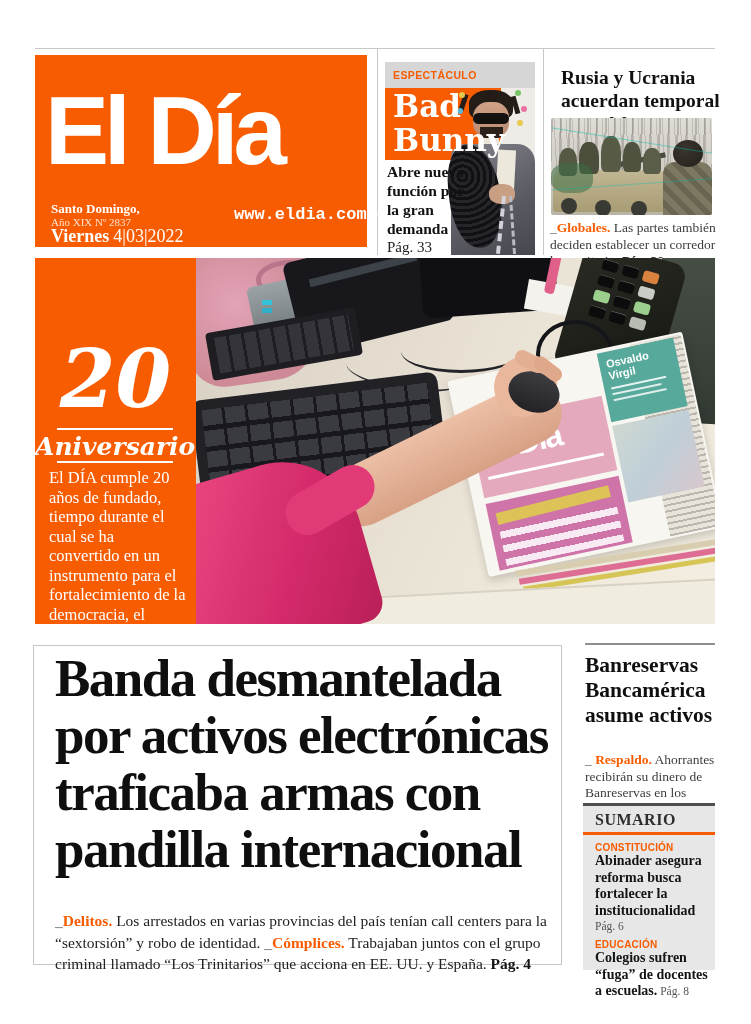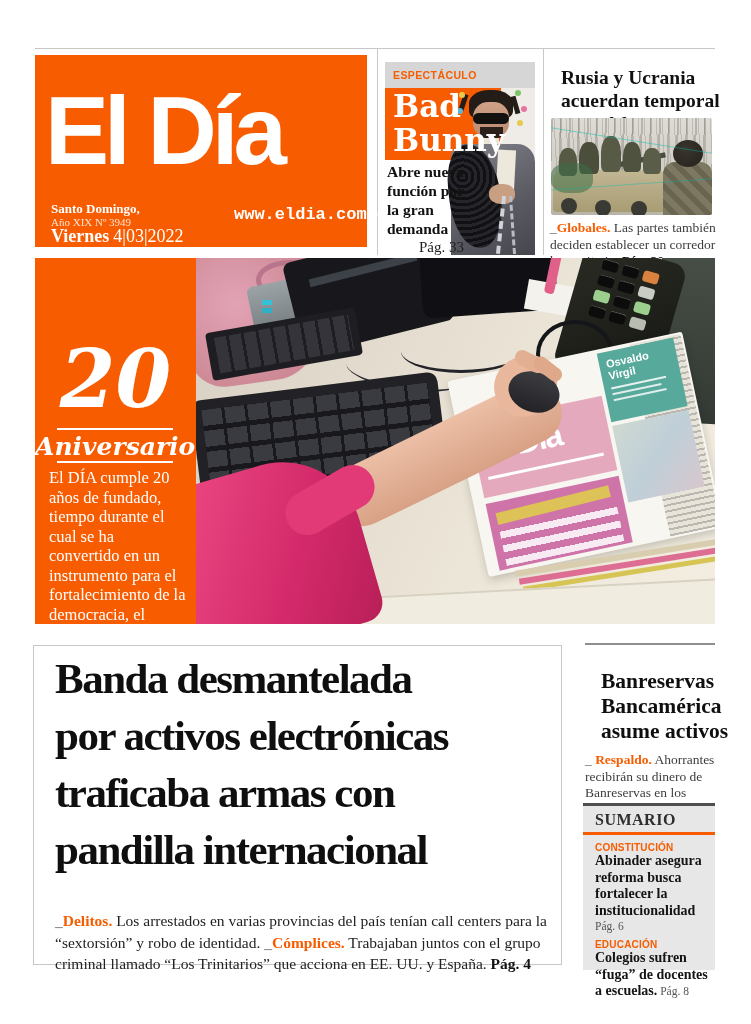--- a/index.html
+++ b/index.html
@@ -23,21 +23,21 @@
   
   .esp{position:absolute;left:385px;top:62px;width:150px;height:193px;}
   .esp-band{position:absolute;left:0;top:0;width:150px;height:26px;background:#d6d6d6;}
   .esp-kicker{position:absolute;left:8px;top:7px;color:#f85c00;font-family:"Liberation Sans",sans-serif;
               font-weight:bold;font-size:10.5px;letter-spacing:.4px;}
   .esp-orange{position:absolute;left:0;top:26px;width:150px;height:72px;background:#f85c00;}
   .esp-pbg{position:absolute;left:116px;top:26px;width:34px;height:72px;background:#efece7;}
   .esp-t1{position:absolute;left:8px;top:27px;color:#fff;font-family:"DejaVu Serif",serif;font-weight:bold;font-size:31px;line-height:34px;z-index:3;}
   .esp-t2{position:absolute;left:8px;top:61px;color:#fff;font-family:"DejaVu Serif",serif;font-weight:bold;font-size:31px;line-height:34px;z-index:3;}
   .esp-dek{position:absolute;left:2px;top:100px;width:86px;font-weight:bold;font-size:15.5px;line-height:19px;color:#111;z-index:4;}
-  .esp-page{position:absolute;left:2px;top:177px;font-size:15px;color:#222;z-index:4;margin-left:32px;}
+  .esp-page{position:absolute;left:2px;top:177px;font-size:15px;color:#222;z-index:4;}
   .bb{position:absolute;left:62px;top:30px;width:90px;height:163px;}
 
   
   .uk{position:absolute;left:550px;top:55px;width:165px;height:203px;}
   .uk-head{position:absolute;left:0;top:0;width:165px;font-weight:bold;font-size:19.5px;line-height:23px;color:#111;}
   .uk-photo{position:absolute;left:1px;top:63px;width:161px;height:97px;overflow:hidden;border-radius:2px;}
   .uk-cap{position:absolute;left:0;top:165px;width:166px;font-size:13.5px;line-height:16.5px;color:#3d3d3d;}
   .tag{color:#f85c00;font-weight:bold;}
   .dash{color:#8a8a8a;font-weight:bold;}
   .pgref{color:#111;font-weight:bold;}
@@ -50,21 +50,21 @@
   .an-label{position:absolute;left:0;top:174px;width:141px;text-align:left;
             font-family:"DejaVu Serif",serif;font-style:italic;font-weight:bold;font-size:25px;}
   .an-body{position:absolute;left:14px;top:210px;width:138px;font-size:16.5px;line-height:19.5px;}
 
   
   .fphoto{position:absolute;left:196px;top:258px;width:519px;height:366px;overflow:hidden;
           background:linear-gradient(115deg,#d6cfc2 0%,#e6dfd1 40%,#efe9db 70%,#f3eee1 100%);}
 
   
   .lead{position:absolute;left:33px;top:645px;width:527px;height:318px;border:1px solid #c6c6c6;background:#fff;}
-  .lead-head{position:absolute;left:21px;top:4px;width:500px;font-weight:bold;font-size:43px;line-height:57px;
+  .lead-head{position:absolute;left:21px;top:4px;width:500px;font-weight:bold;font-size:53px;line-height:57px;
              letter-spacing:-1.5px;color:#0f0f0f;}
   .lead-dek{position:absolute;left:21px;top:264px;width:496px;font-size:15.5px;line-height:21.5px;color:#222;}
 
   
   .rcol{position:absolute;left:585px;top:640px;width:130px;height:340px;}
   .rc-rule{position:absolute;left:0;top:3px;width:130px;height:2px;background:#8f8f8f;}
   .rc-head{position:absolute;left:0;top:13px;width:132px;font-weight:bold;font-size:21.5px;line-height:25px;color:#0f0f0f;}
   .rc-cap{position:absolute;left:0;top:112px;width:132px;font-size:13.5px;line-height:16.5px;color:#3d3d3d;}
   .sumario{position:absolute;left:-2px;top:163px;width:132px;height:167px;background:#e7e7e7;}
   .sm-dark{height:3px;background:#4f4f4f;}
@@ -87,21 +87,21 @@
 
 <div class="page">
 
   <div class="hrule" style="left:35px;top:48px;width:680px;"></div>
   <div class="vrule" style="left:377px;top:48px;height:207px;"></div>
   <div class="vrule" style="left:543px;top:48px;height:207px;"></div>
 
   <header class="masthead">
     <div class="logo">El Día</div>
     <div class="mh-city">Santo Domingo,</div>
-    <div class="mh-ed">Año XIX Nº 3949</div>
+    <div class="mh-ed">Año XIX Nº 2837</div>
     <div class="mh-date"><b>Viernes</b><span class="num">4|03|2022</span></div>
     <div class="mh-web">www.eldia.com.do</div>
   </header>
 
   <section class="esp">
     <div class="esp-band"></div>
     <span class="esp-kicker">ESPECTÁCULO</span>
     <div class="esp-orange"></div>
     <div class="esp-pbg"></div>
     <div class="esp-t1">Bad</div>
@@ -253,21 +253,21 @@
       <div>Banda desmantelada</div>
       <div>por activos electrónicas</div>
       <div>traficaba armas con</div>
       <div>pandilla internacional</div>
     </h1>
     <p class="lead-dek pre" style="margin:0;"><span class="dash">_</span><span class="tag">Delitos.</span><span> Los arrestados en varias provincias del país tenían call centers para la “sextorsión” y robo de identidad. </span><span class="dash">_</span><span class="tag">Cómplices.</span><span> Trabajaban juntos con el grupo criminal llamado “Los Trinitarios” que acciona en EE. UU. y España. </span><span class="pgref">Pág. 4</span></p>
   </section>
 
   <aside class="rcol">
     <div class="rc-rule"></div>
-    <h3 class="rc-head" style="margin:16px;">
+    <h3 class="rc-head" style="margin:0;">
       <div>Banreservas</div>
       <div>Bancamérica</div>
       <div>asume activos</div>
     </h3>
     <p class="rc-cap pre" style="margin:0;"><span class="dash">_ </span><span class="tag">Respaldo.</span><span> Ahorrantes recibirán su dinero de Banreservas en los próximos días. </span><span class="pgref">Pag. 28</span></p>
 
     <div class="sumario">
       <div class="sm-dark"></div>
       <div class="sm-title">SUMARIO</div>
       <div class="sm-orange"></div>

